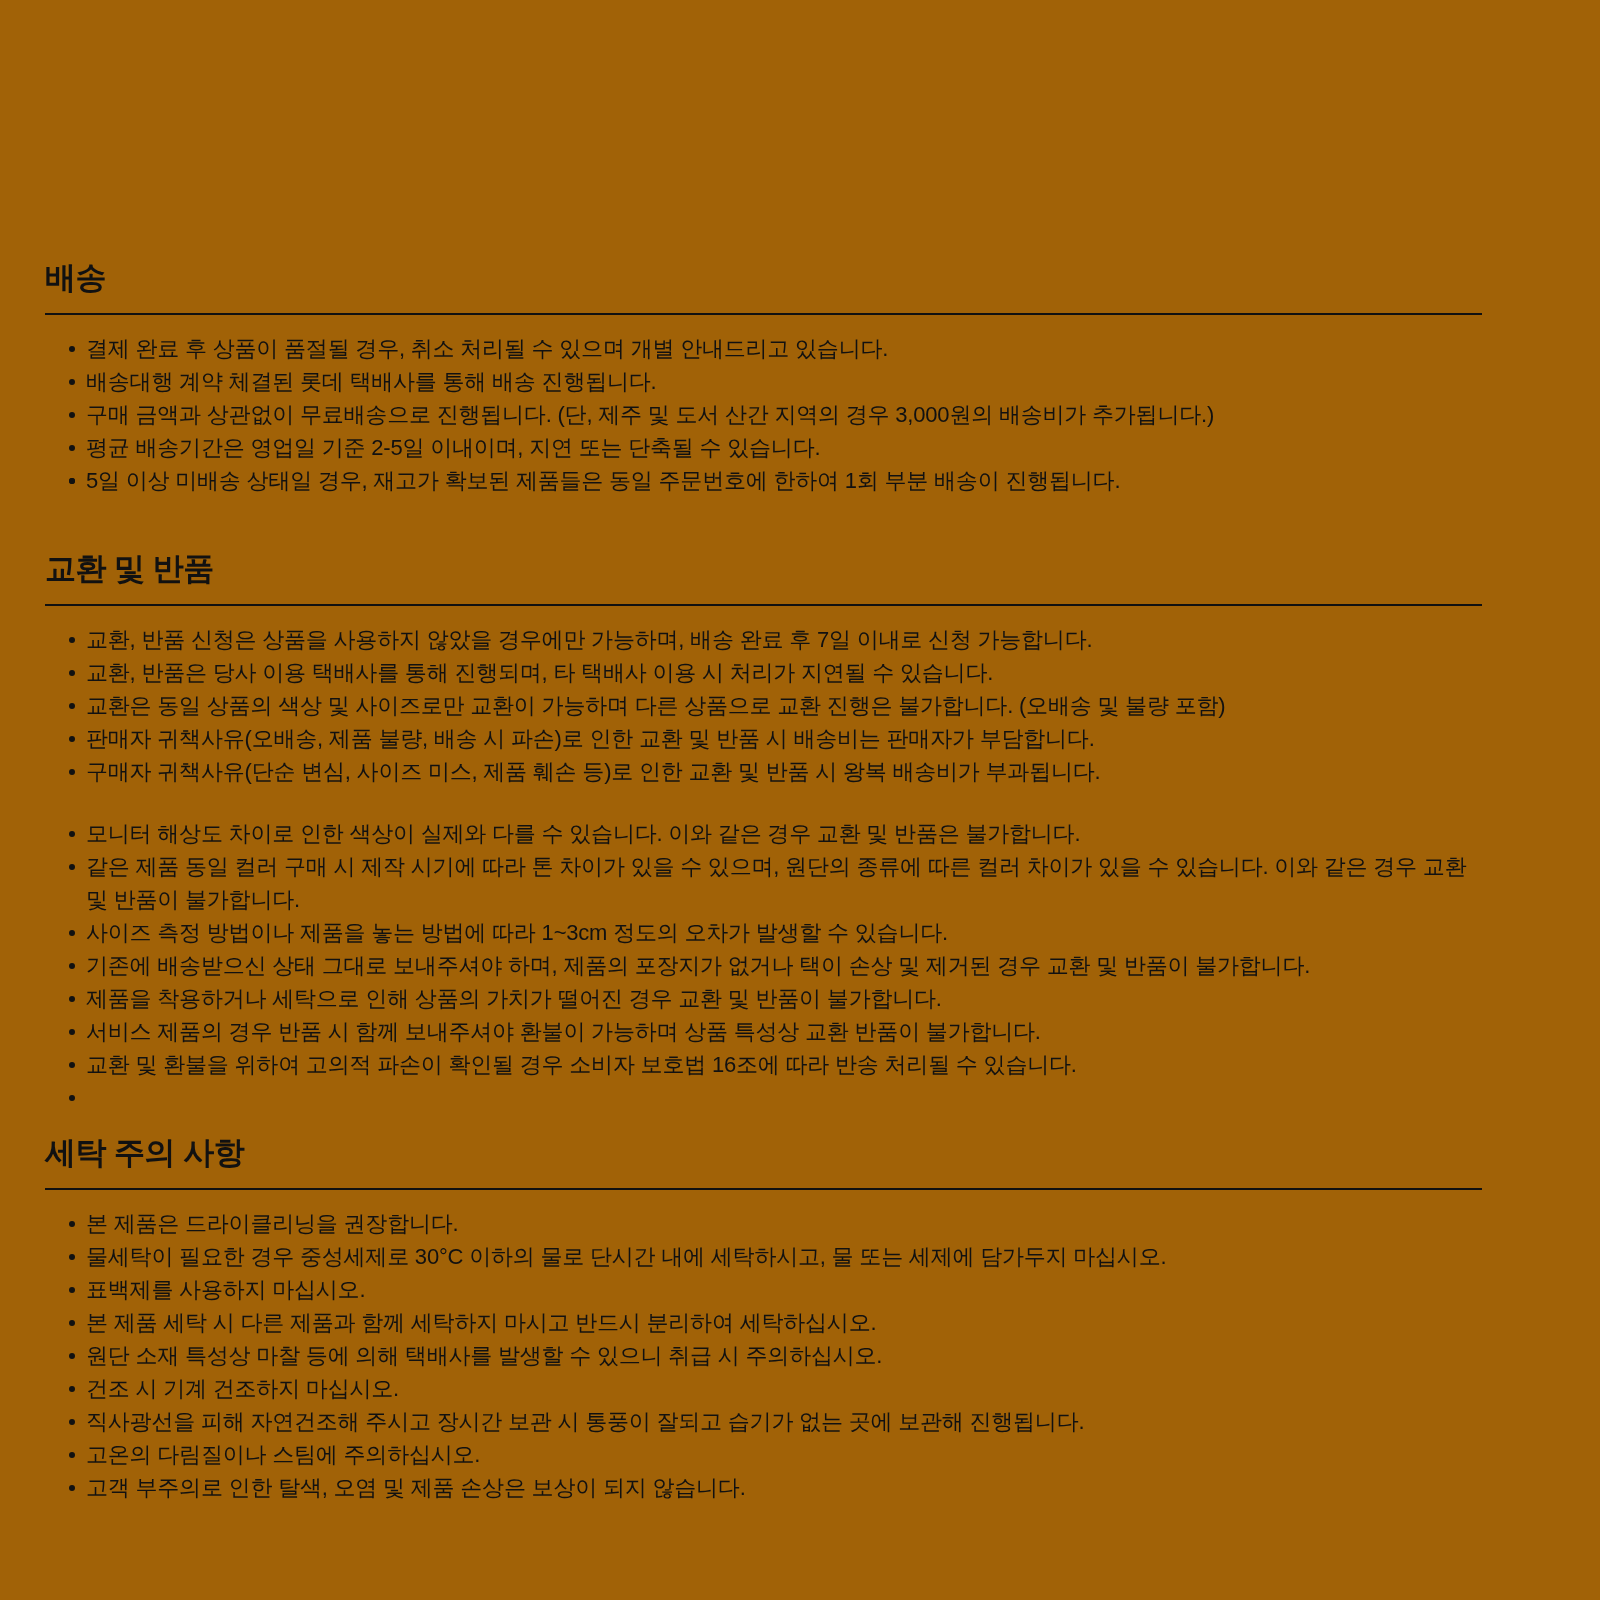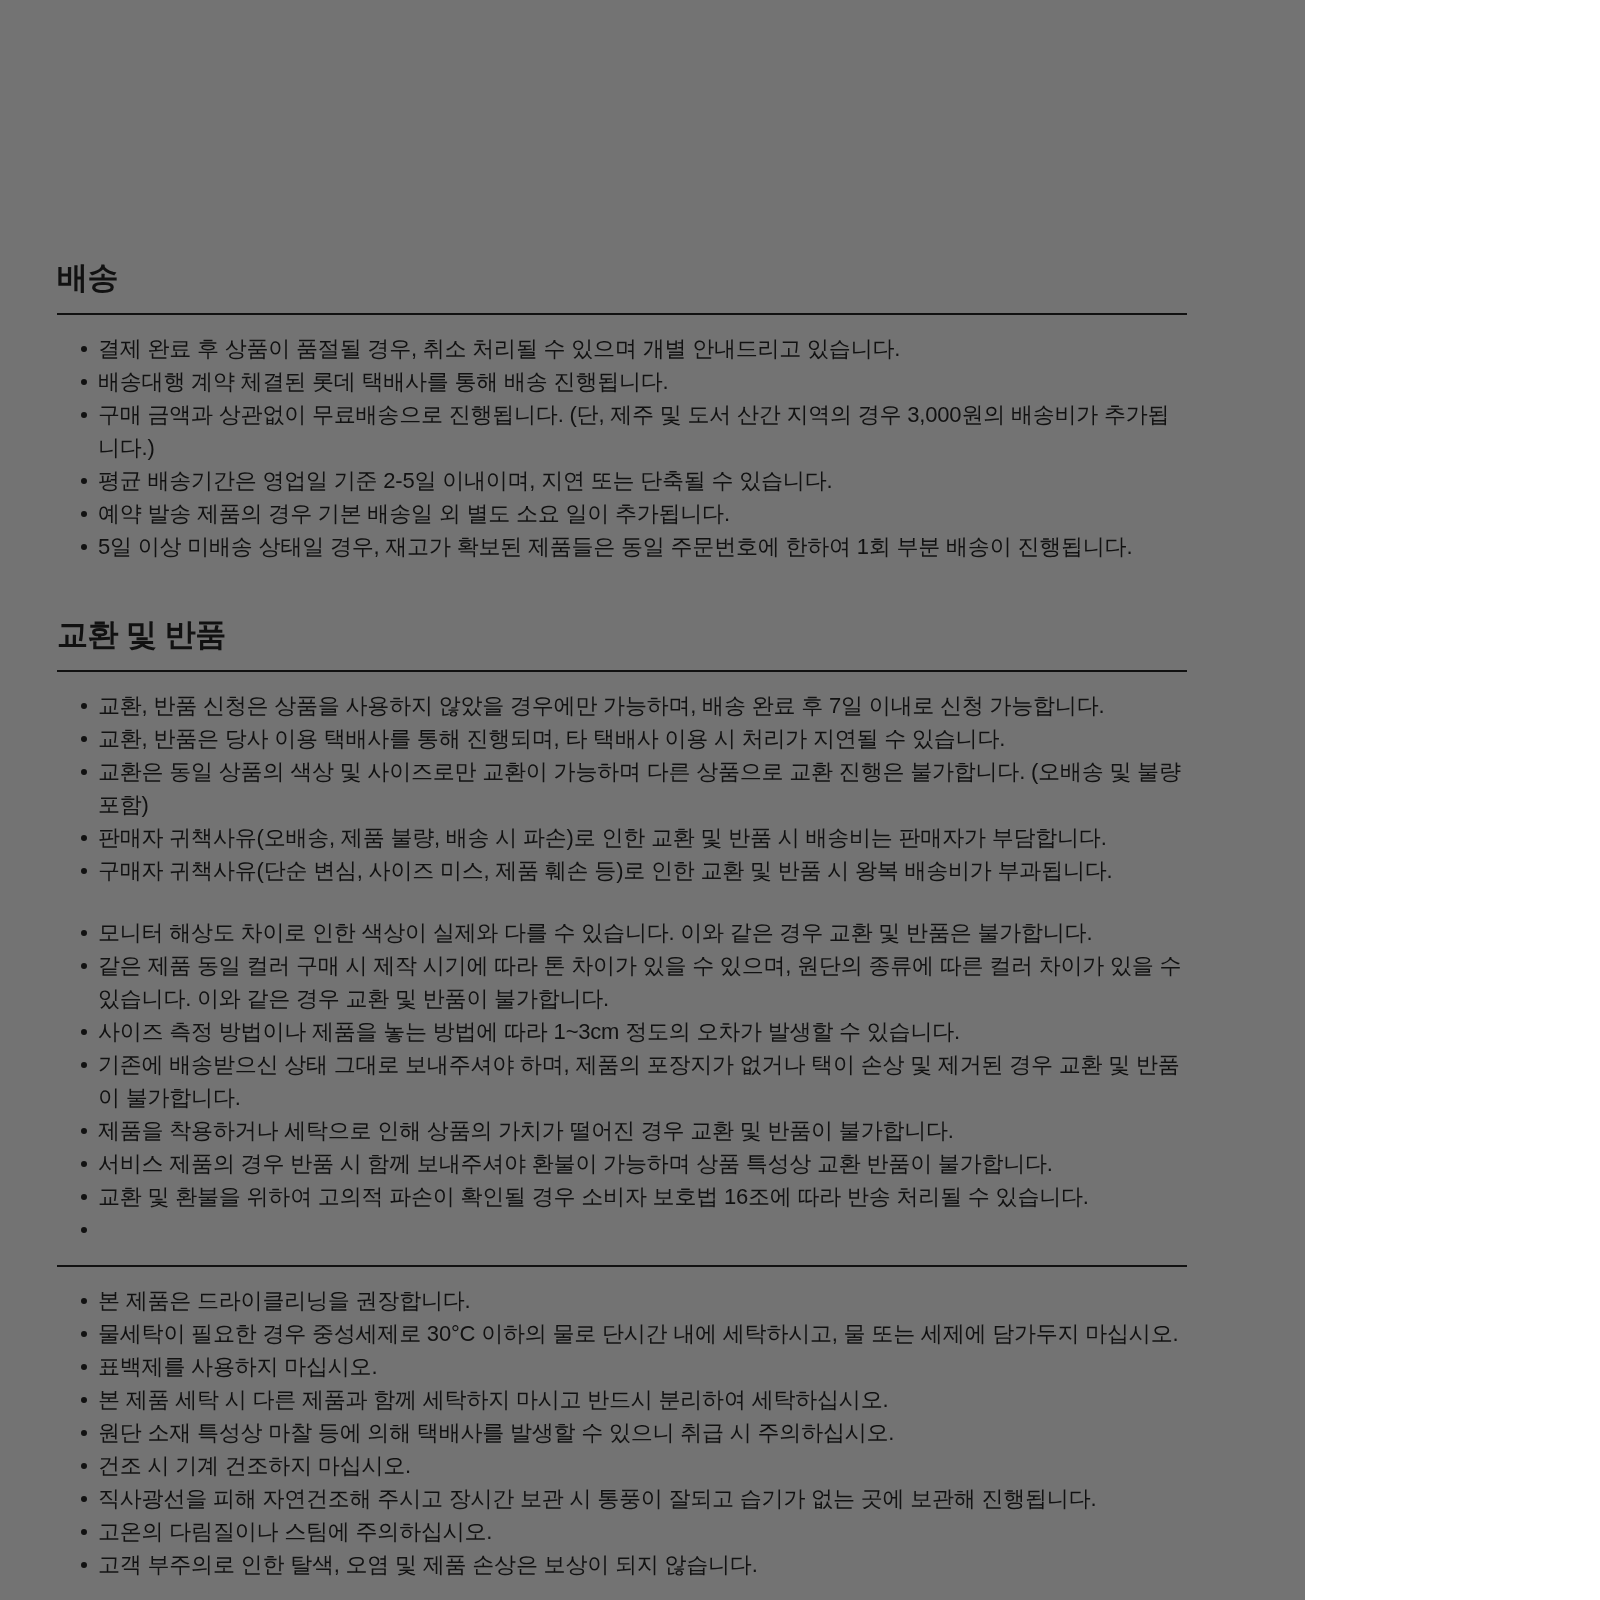--- a/index.html
+++ b/index.html
@@ -4,26 +4,26 @@
 <style>
   html, body {
     margin: 0;
     padding: 0;
     background: #ffffff;
     font-family: "Liberation Sans", "DejaVu Sans", sans-serif;
     color: #111111;
   }
   .page {
     position: relative;
-    width: 1305px;
+    width: 1600px;
     height: 1600px;
     box-sizing: border-box;
-    padding: 258px 118px 0 57px;
+    padding: 258px 118px 0 45px;
     overflow: hidden;
-    background: #737373;
+    background: #a16207;
   }
   .policy-section + .policy-section { margin-top: 52px; }
   .sec-title {
     font-size: 31px;
     line-height: 40px;
     font-weight: 700;
     letter-spacing: -0.5px;
     margin: 0 0 15px 0;
   }
   .sec-divider {
@@ -62,21 +62,21 @@
 <div class="page">
     <section class="policy-section">
     <h2 class="sec-title">배송</h2>
     <hr class="sec-divider">
     <div class="groups">
         <ul class="blist">
           <li><span class="dot"></span><span class="txt">결제 완료 후 상품이 품절될 경우, 취소 처리될 수 있으며 개별 안내드리고 있습니다.</span></li>
           <li><span class="dot"></span><span class="txt">배송대행 계약 체결된 롯데 택배사를 통해 배송 진행됩니다.</span></li>
           <li><span class="dot"></span><span class="txt">구매 금액과 상관없이 무료배송으로 진행됩니다. (단, 제주 및 도서 산간 지역의 경우 <span class="num">3,000</span>원의 배송비가 추가됩니다.)</span></li>
           <li><span class="dot"></span><span class="txt">평균 배송기간은 영업일 기준 <span class="num">2-5</span>일 이내이며, 지연 또는 단축될 수 있습니다.</span></li>
-          <li><span class="dot"></span><span class="txt">예약 발송 제품의 경우 기본 배송일 외 별도 소요 일이 추가됩니다.</span></li>
+          <li><span class="dot"></span></li>
           <li><span class="dot"></span><span class="txt"><span class="num">5</span>일 이상 미배송 상태일 경우, 재고가 확보된 제품들은 동일 주문번호에 한하여 <span class="num">1</span>회 부분 배송이 진행됩니다.</span></li>
         </ul>
       </div>
   </section>
     <section class="policy-section">
     <h2 class="sec-title">교환 및 반품</h2>
     <hr class="sec-divider">
     <div class="groups">
         <ul class="blist">
           <li><span class="dot"></span><span class="txt">교환, 반품 신청은 상품을 사용하지 않았을 경우에만 가능하며, 배송 완료 후 <span class="num">7</span>일 이내로 신청 가능합니다.</span></li>
@@ -91,20 +91,21 @@
           <li><span class="dot"></span><span class="txt">사이즈 측정 방법이나 제품을 놓는 방법에 따라 <span class="num">1~3cm</span> 정도의 오차가 발생할 수 있습니다.</span></li>
           <li><span class="dot"></span><span class="txt">기존에 배송받으신 상태 그대로 보내주셔야 하며, 제품의 포장지가 없거나 택이 손상 및 제거된 경우 교환 및 반품이 불가합니다.</span></li>
           <li><span class="dot"></span><span class="txt">제품을 착용하거나 세탁으로 인해 상품의 가치가 떨어진 경우 교환 및 반품이 불가합니다.</span></li>
           <li><span class="dot"></span><span class="txt">서비스 제품의 경우 반품 시 함께 보내주셔야 환불이 가능하며 상품 특성상 교환 반품이 불가합니다.</span></li>
           <li><span class="dot"></span><span class="txt">교환 및 환불을 위하여 고의적 파손이 확인될 경우 소비자 보호법 <span class="num">16</span>조에 따라 반송 처리될 수 있습니다.</span></li>
           <li><span class="dot"></span></li>
         </ul>
       </div>
   </section>
     <section class="policy-section">
+    <h2 class="sec-title">세탁 주의 사항</h2>
     <hr class="sec-divider">
     <div class="groups">
         <ul class="blist">
           <li><span class="dot"></span><span class="txt">본 제품은 드라이클리닝을 권장합니다.</span></li>
           <li><span class="dot"></span><span class="txt">물세탁이 필요한 경우 중성세제로 <span class="num">30</span><span class="num">°C</span> 이하의 물로 단시간 내에 세탁하시고, 물 또는 세제에 담가두지 마십시오.</span></li>
           <li><span class="dot"></span><span class="txt">표백제를 사용하지 마십시오.</span></li>
           <li><span class="dot"></span><span class="txt">본 제품 세탁 시 다른 제품과 함께 세탁하지 마시고 반드시 분리하여 세탁하십시오.</span></li>
           <li><span class="dot"></span><span class="txt">원단 소재 특성상 마찰 등에 의해 택배사를 발생할 수 있으니 취급 시 주의하십시오.</span></li>
           <li><span class="dot"></span><span class="txt">건조 시 기계 건조하지 마십시오.</span></li>
           <li><span class="dot"></span><span class="txt">직사광선을 피해 자연건조해 주시고 장시간 보관 시 통풍이 잘되고 습기가 없는 곳에 보관해 진행됩니다.</span></li>

